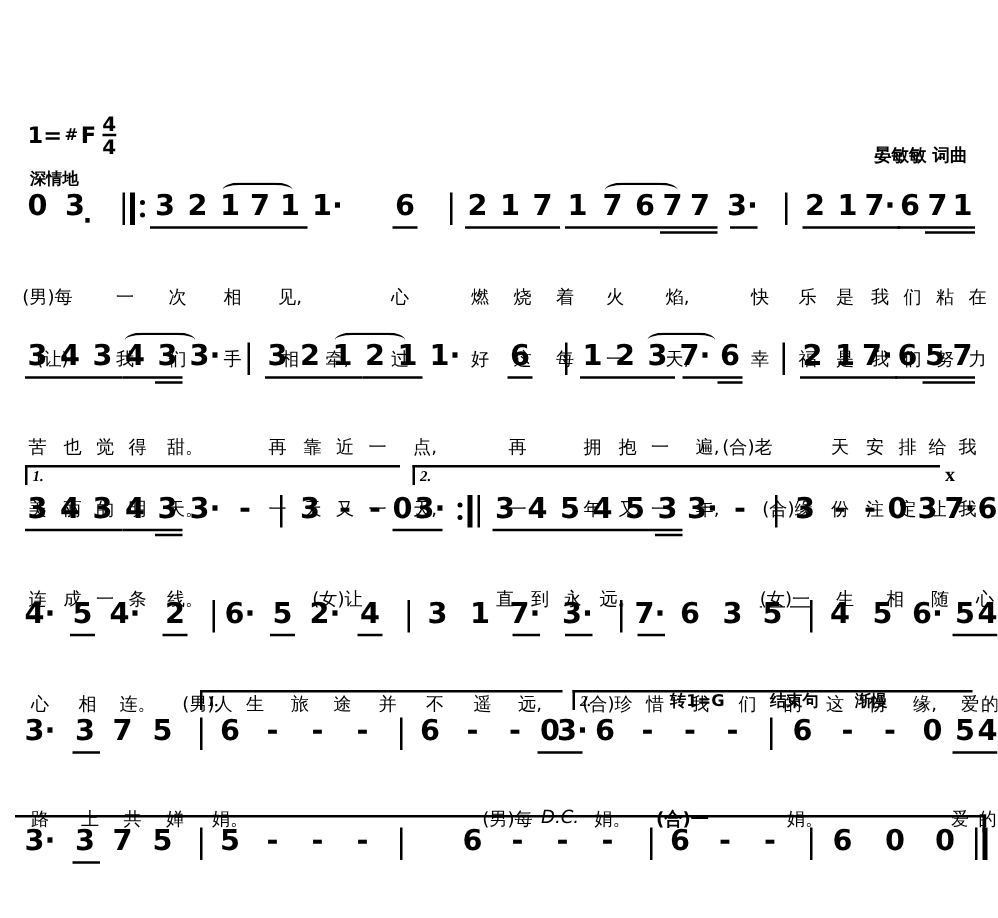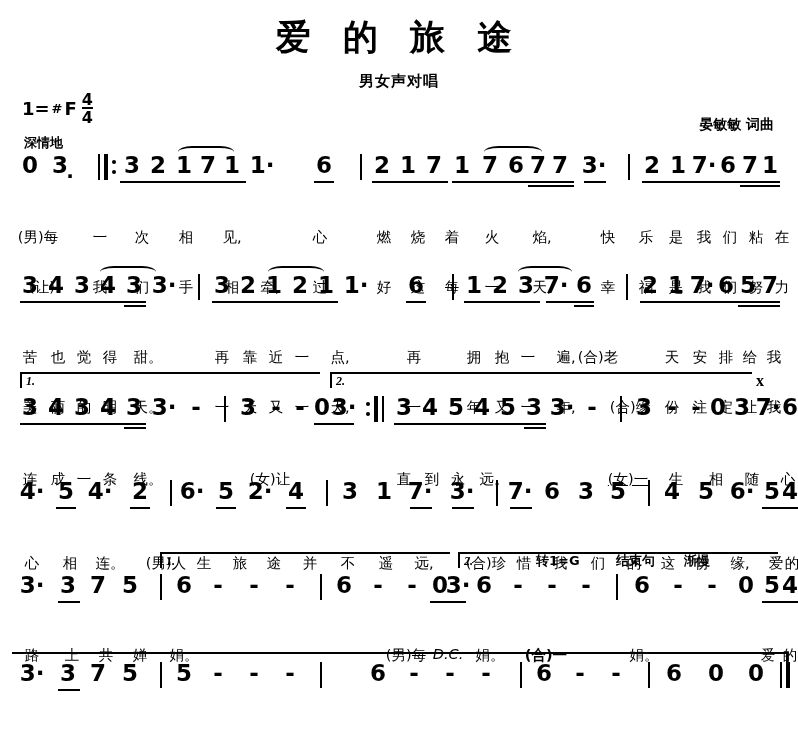--- a/index.html
+++ b/index.html
@@ -170,22 +170,20 @@
     position: absolute;
     width: 2px;
     background: #000;
   }
 </style>
 </head>
 <body>
 
 <div class="sheet">
 
-  <div class="title">爱 的 旅 途</div>
-  <div class="subtitle">男女声对唱</div>
 
   <div class="keysig">
     <span>1=</span>
       <span class="sharp">#</span>
       <span>F</span>
     <span class="meter">
       <span>4</span>
       <span style="border-top:2px solid #000; padding-top:1px;">4</span>
     </span>
   </div>

